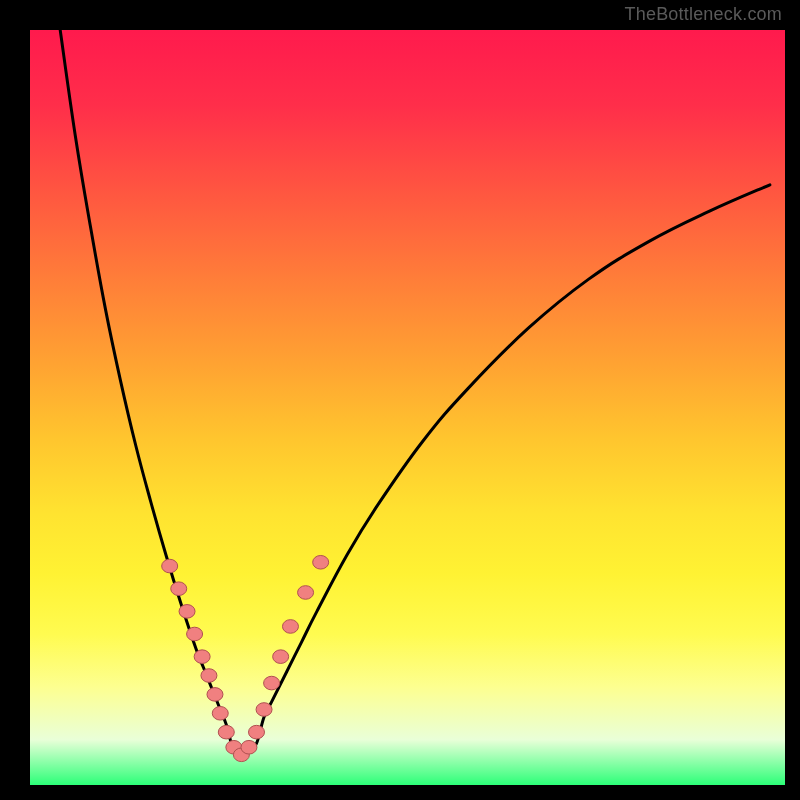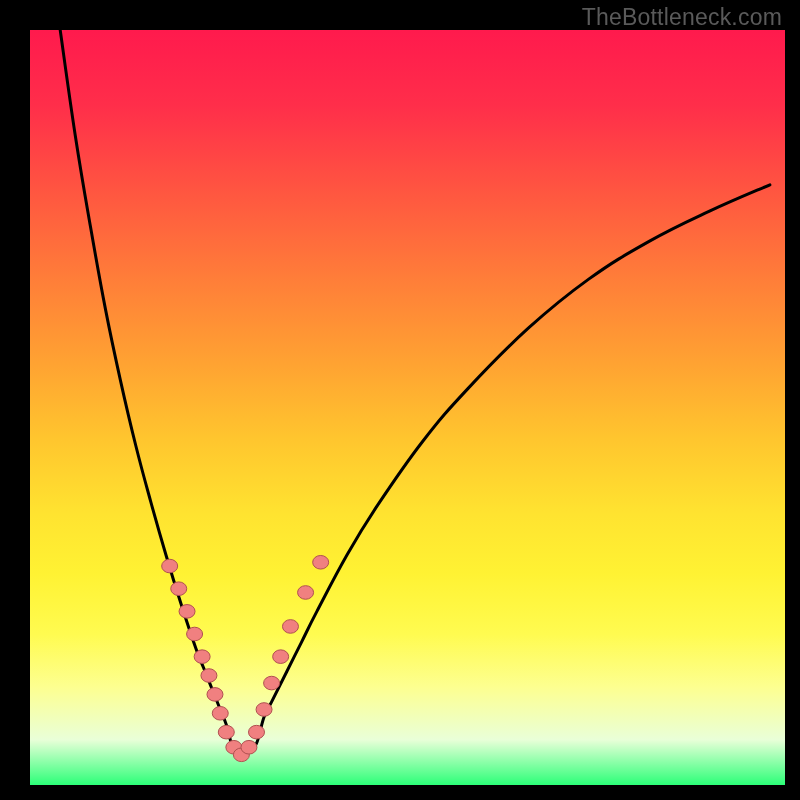--- a/index.html
+++ b/index.html
@@ -46,21 +46,21 @@
   }
   .curve-svg {
     position: absolute;
     left: 0; top: 0; width: 100%; height: 100%;
   }
   .watermark {
     position: absolute;
     top: 4px;
     right: 18px;
     color: #5a5a5a;
-    font-size: 23px;
+    font-size: 18px;
     font-weight: 500;
     letter-spacing: 0.2px;
     font-family: Arial, Helvetica, sans-serif;
   }
 </style>
 </head>
 <body>
 
 <div class="frame">
   <div class="watermark">TheBottleneck.com</div>

